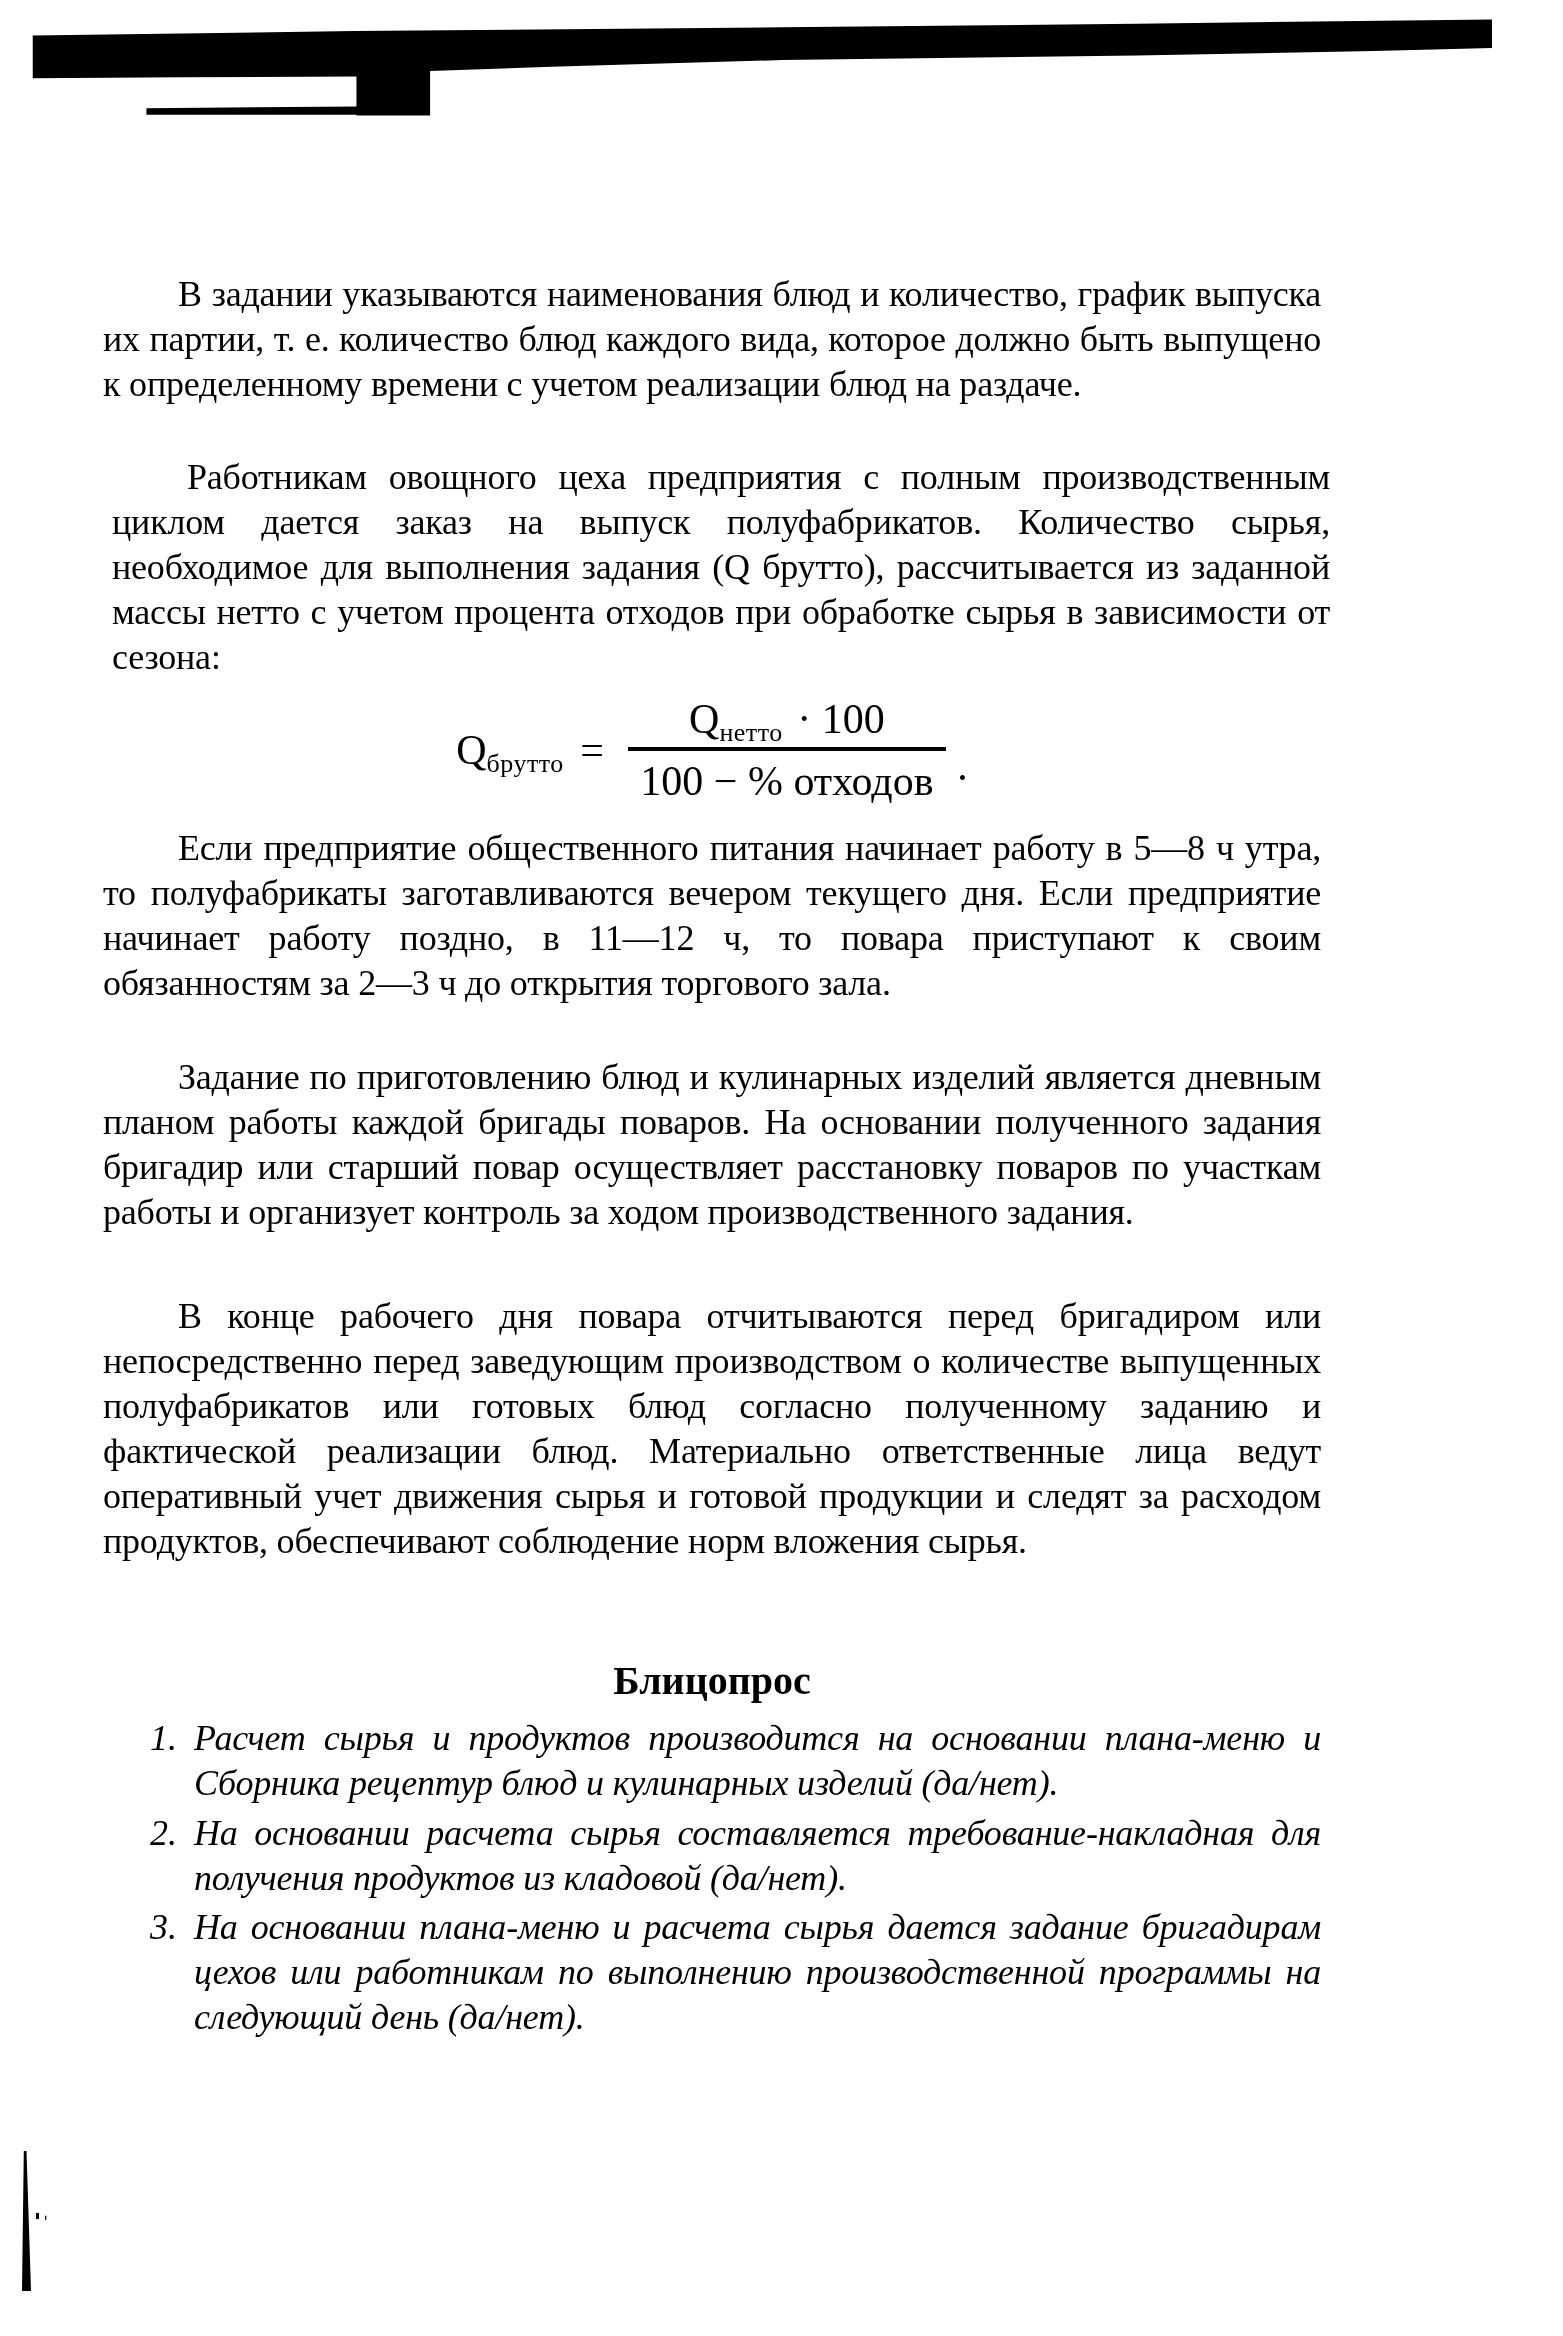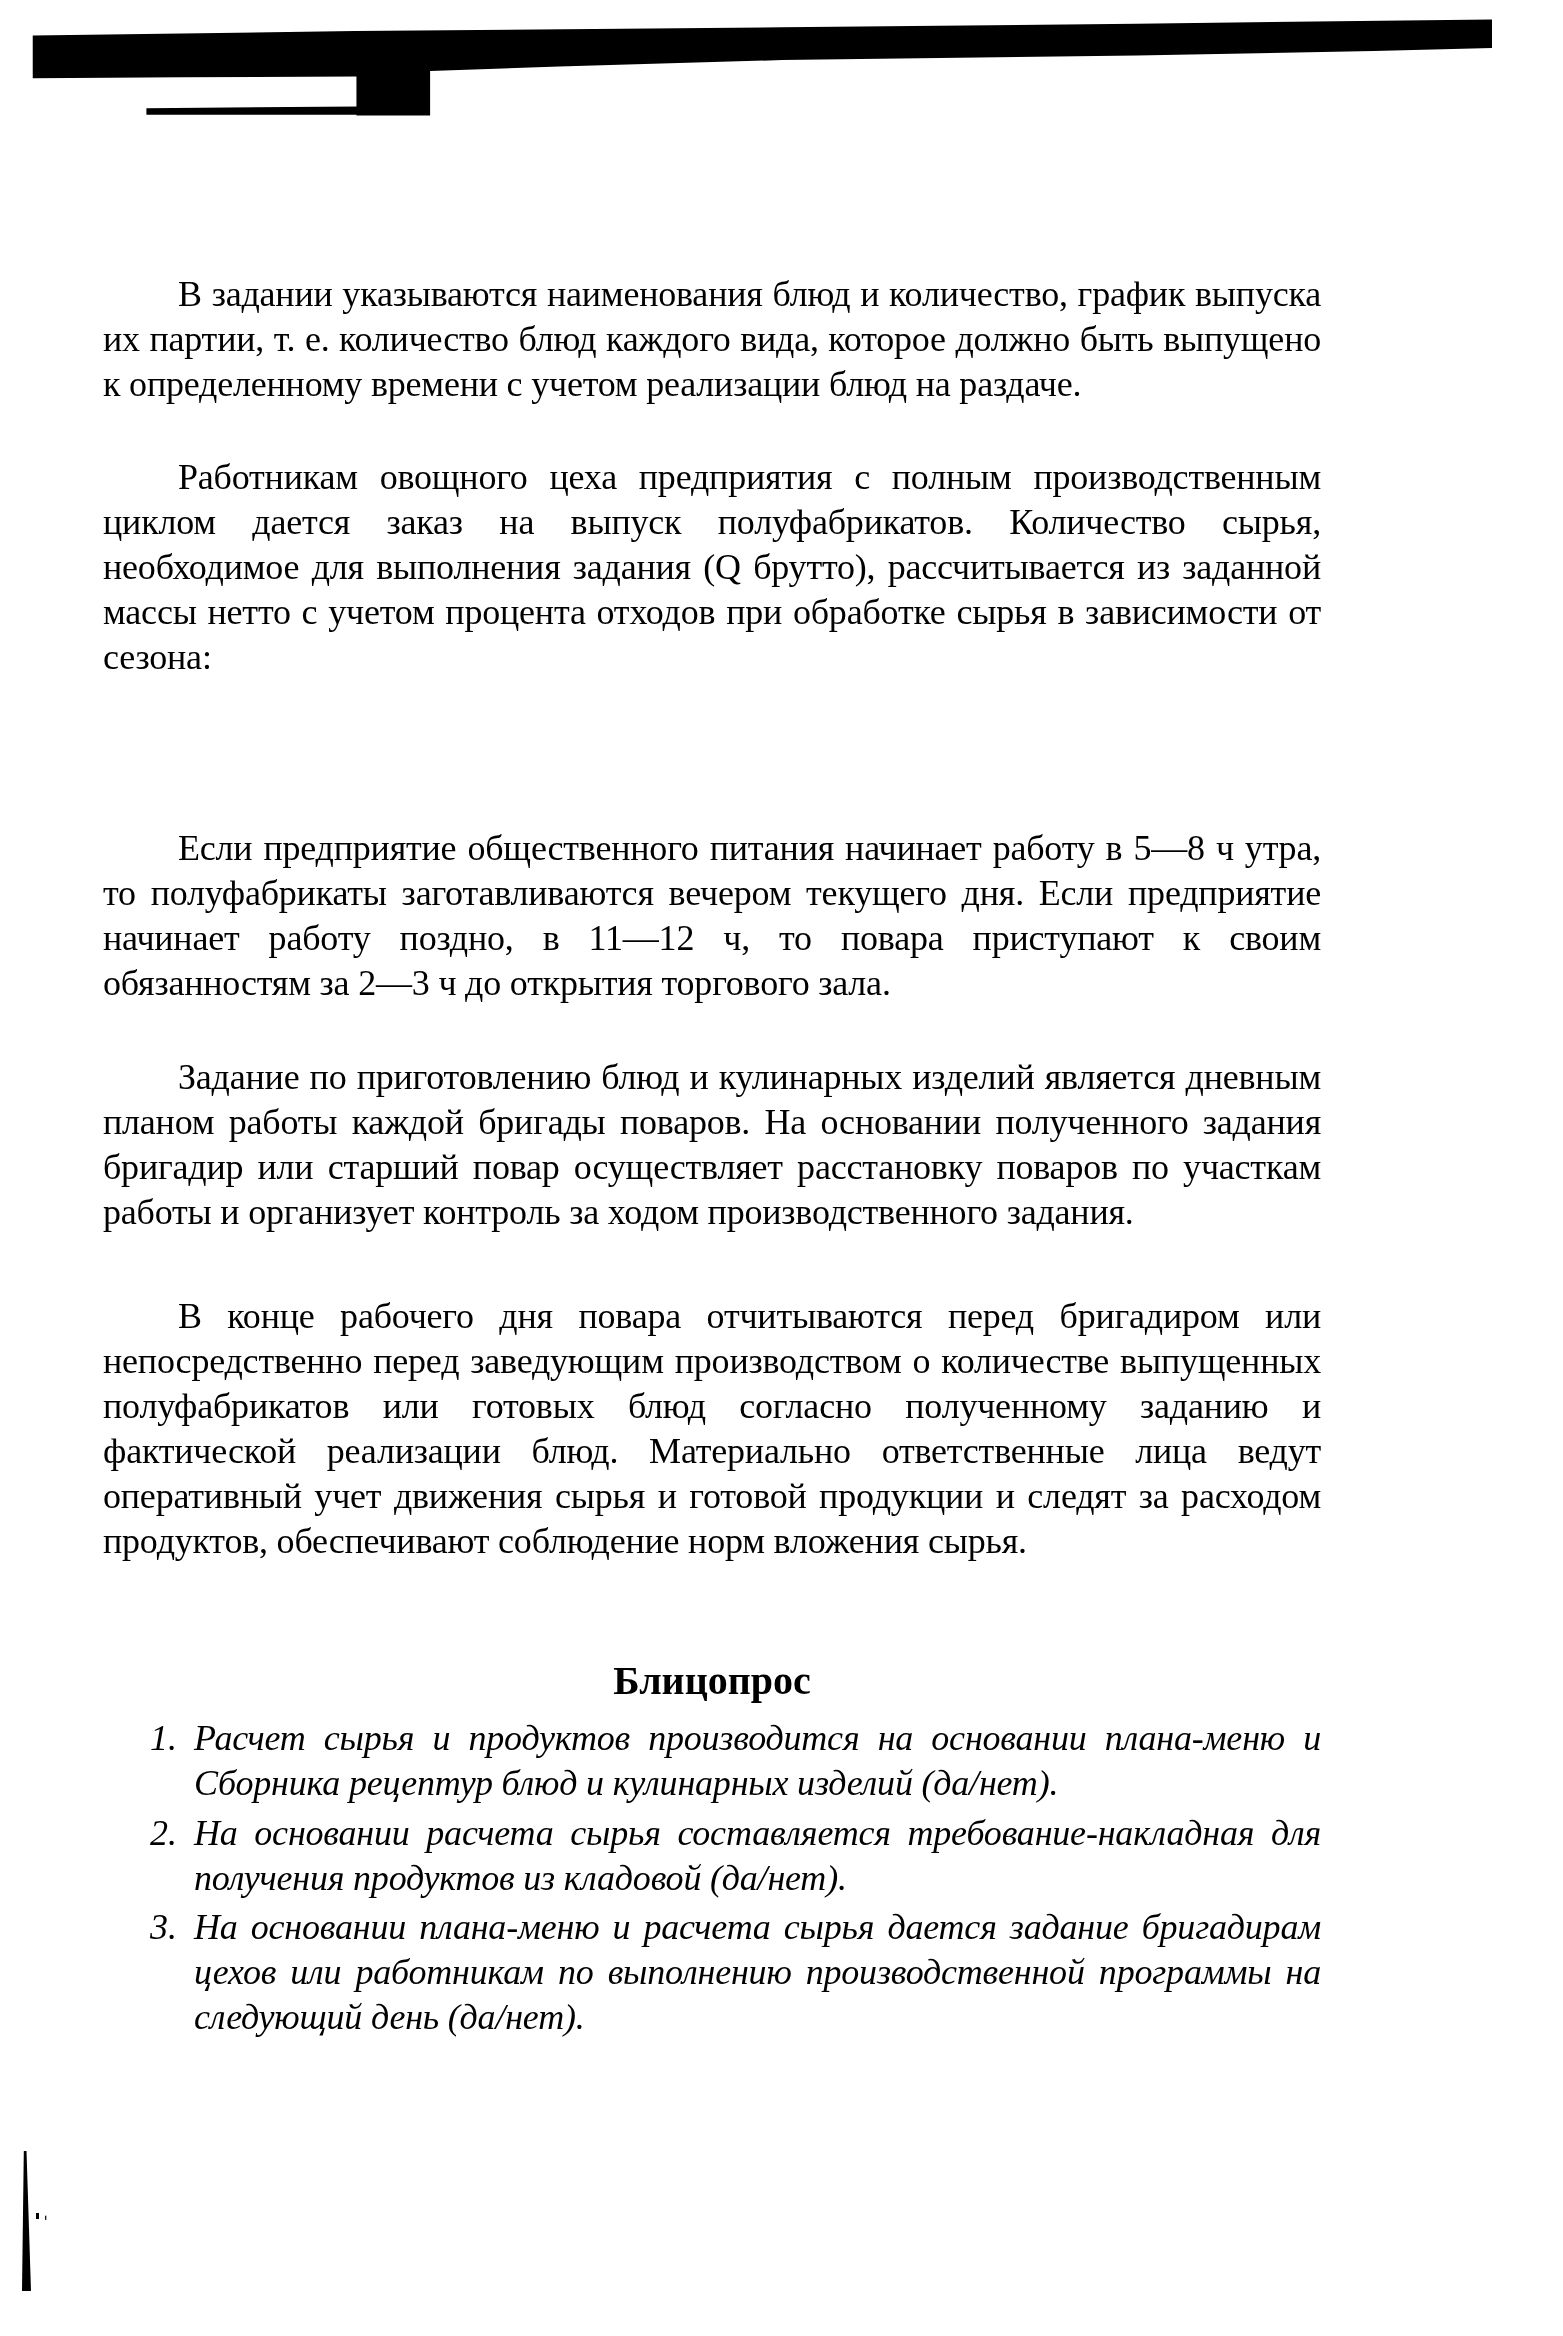--- a/index.html
+++ b/index.html
@@ -23,21 +23,21 @@
     left: 103px;
     width: 1218px;
     margin: 0;
     font-size: 36px;
     line-height: 45px;
     text-align: justify;
     text-indent: 75px;
     letter-spacing: -0.2px;
   }
   .p1 { top: 272px; }
-  .p2 { top: 455px; }
+  .p2 { top: 455px; margin-left: 9px; }
   .p3 { top: 826px; }
   .p4 { top: 1055px; }
   .p5 { top: 1294px; }
 
   .formula {
     position: absolute;
     left: 103px;
     top: 698px;
     width: 1218px;
     display: flex;
@@ -127,20 +127,30 @@
 
   <svg class="artifact-top" viewBox="0 0 1720 200" xmlns="http://www.w3.org/2000/svg" aria-hidden="true">
     <polygon fill="#000000" points="36,39 390,34 860,30 1250,26 1660,21 1668,22 1668,52 1511,56 1250,61 860,66 615,73 473,78 473,127 392,127 392,84 200,85 36,86"></polygon>
     <polygon fill="#000000" points="161,119 395,117 395,126 161,126"></polygon>
     <polygon fill="#000000" points="1662,22 1673,22 1671,141 1666,141"></polygon>
   </svg>
 
   <p class="body-para p1">В задании указываются наименования блюд и количество, график выпуска их партии, т. е. количество блюд каждого вида, которое должно быть выпущено к определенному времени с учетом реализации блюд на раздаче.</p>
   <p class="body-para p2">Работникам овощного цеха предприятия с полным производственным циклом дается заказ на выпуск полуфабрикатов. Количество сырья, необходимое для выполнения задания (Q брутто), рассчитывается из заданной массы нетто с учетом процента отходов при обработке сырья в зависимости от сезона:</p>
 
+  <div class="formula">
+    <span class="f-lhs"><span>Q</span><span class="f-sub">брутто</span></span>
+    <span class="f-eq">=</span>
+    <span class="f-frac">
+      <span class="f-num"><span>Q</span><span class="f-sub">нетто</span><span class="f-factor">· 100</span></span>
+      <span class="f-bar"></span>
+      <span class="f-den">100 − % отходов</span>
+    </span>
+    <span class="f-period">.</span>
+  </div>
 
   <p class="body-para p3">Если предприятие общественного питания начинает работу в 5—8 ч утра, то полуфабрикаты заготавливаются вечером текущего дня. Если предприятие начинает работу поздно, в 11—12 ч, то повара приступают к своим обязанностям за 2—3 ч до открытия торгового зала.</p>
   <p class="body-para p4">Задание по приготовлению блюд и кулинарных изделий является дневным планом работы каждой бригады поваров. На основании полученного задания бригадир или старший повар осуществляет расстановку поваров по участкам работы и организует контроль за ходом производственного задания.</p>
   <p class="body-para p5">В конце рабочего дня повара отчитываются перед бригадиром или непосредственно перед заведующим производством о количестве выпущенных полуфабрикатов или готовых блюд согласно полученному заданию и фактической реализации блюд. Материально ответственные лица ведут оперативный учет движения сырья и готовой продукции и следят за расходом продуктов, обеспечивают соблюдение норм вложения сырья.</p>
 
   <h2 class="quiz-title">Блицопрос</h2>
 
   <div class="quiz">
     <div class="quiz-item">
       <span class="q-num">1.</span>

